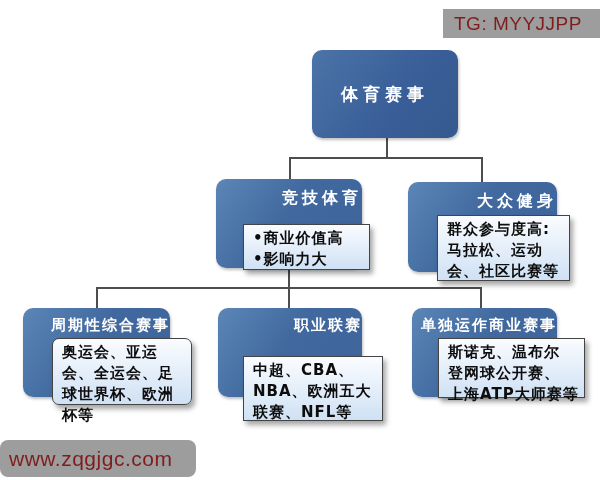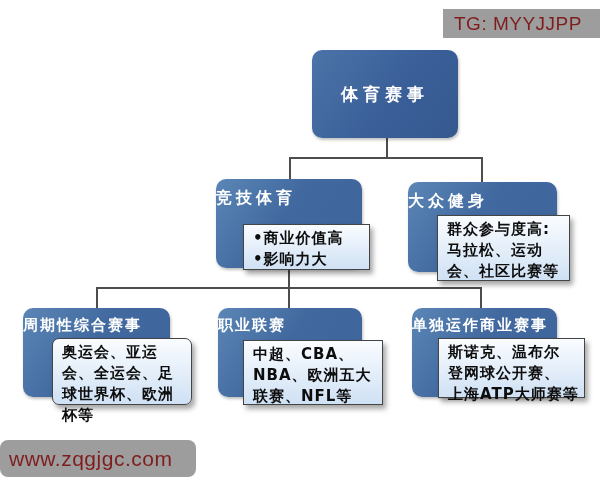--- a/index.html
+++ b/index.html
@@ -23,21 +23,21 @@
   .cline{position:absolute;background:var(--connector-gray);z-index:1;}
   
   .node{
     position:absolute;border-radius:10px;z-index:2;
     background:linear-gradient(125deg,#5b86b6 0%,var(--node-blue) 45%,#3d649b 100%);
     box-shadow:1px 2px 3px rgba(0,0,0,0.25);
     color:var(--title-white);font-weight:bold;
   }
   .node.root{background:linear-gradient(125deg,#4c74a8 0%,var(--root-blue) 55%,#35598f 100%);
     display:flex;align-items:center;justify-content:center;}
-  .node-title{text-align:left;white-space:nowrap;}
+  .node-title{text-align:right;white-space:nowrap;}
   .root .node-title{font-size:17px;letter-spacing:5px;}
   .lvl2 .node-title{padding-top:9px;font-size:16px;letter-spacing:4px;}
   .lvl3 .node-title{padding-top:8px;font-size:15px;letter-spacing:2px;}
   
   .inner{
     position:absolute;z-index:3;box-sizing:border-box;
     background:linear-gradient(to bottom,var(--inner-fill-top) 0%,var(--inner-fill-bottom) 100%);
     border:1px solid var(--inner-border);
     box-shadow:3px 4px 5px rgba(0,0,0,0.35);
     color:var(--detail-text);font-weight:bold;font-size:15px;line-height:21px;
@@ -56,21 +56,21 @@
   .root{left:312px;top:50px;width:146px;height:88px;}
   .n-l2a{left:216px;top:179px;width:146px;height:89px;}
   .n-l2b{left:408px;top:182px;width:149px;height:90px;}
   .n-l3a{left:23px;top:308px;width:147px;height:89px;}
   .n-l3b{left:218px;top:308px;width:144px;height:89px;}
   .n-l3c{left:412px;top:308px;width:145px;height:89px;}
   
   .i-l2a{left:243px;top:224px;width:127px;height:46px;}
   .i-l2b{left:437px;top:215px;width:133px;height:66px;}
   .i-l3a{left:52px;top:338px;width:140px;height:67px;border-radius:7px;}
-  .i-l3b{left:243px;top:340px;width:140px;height:65px;}
+  .i-l3b{left:243px;top:356px;width:140px;height:65px;}
   .i-l3c{left:438px;top:338px;width:147px;height:60px;}
   
   .c1{left:386px;top:138px;width:2px;height:20px;}
   .c2{left:289px;top:157px;width:194px;height:2px;}
   .c3{left:289px;top:157px;width:2px;height:23px;}
   .c4{left:481px;top:157px;width:2px;height:26px;}
   .c5{left:288px;top:268px;width:2px;height:20px;}
   .c6{left:96px;top:287px;width:386px;height:2px;}
   .c7{left:96px;top:287px;width:2px;height:22px;}
   .c8{left:288px;top:287px;width:2px;height:22px;}

